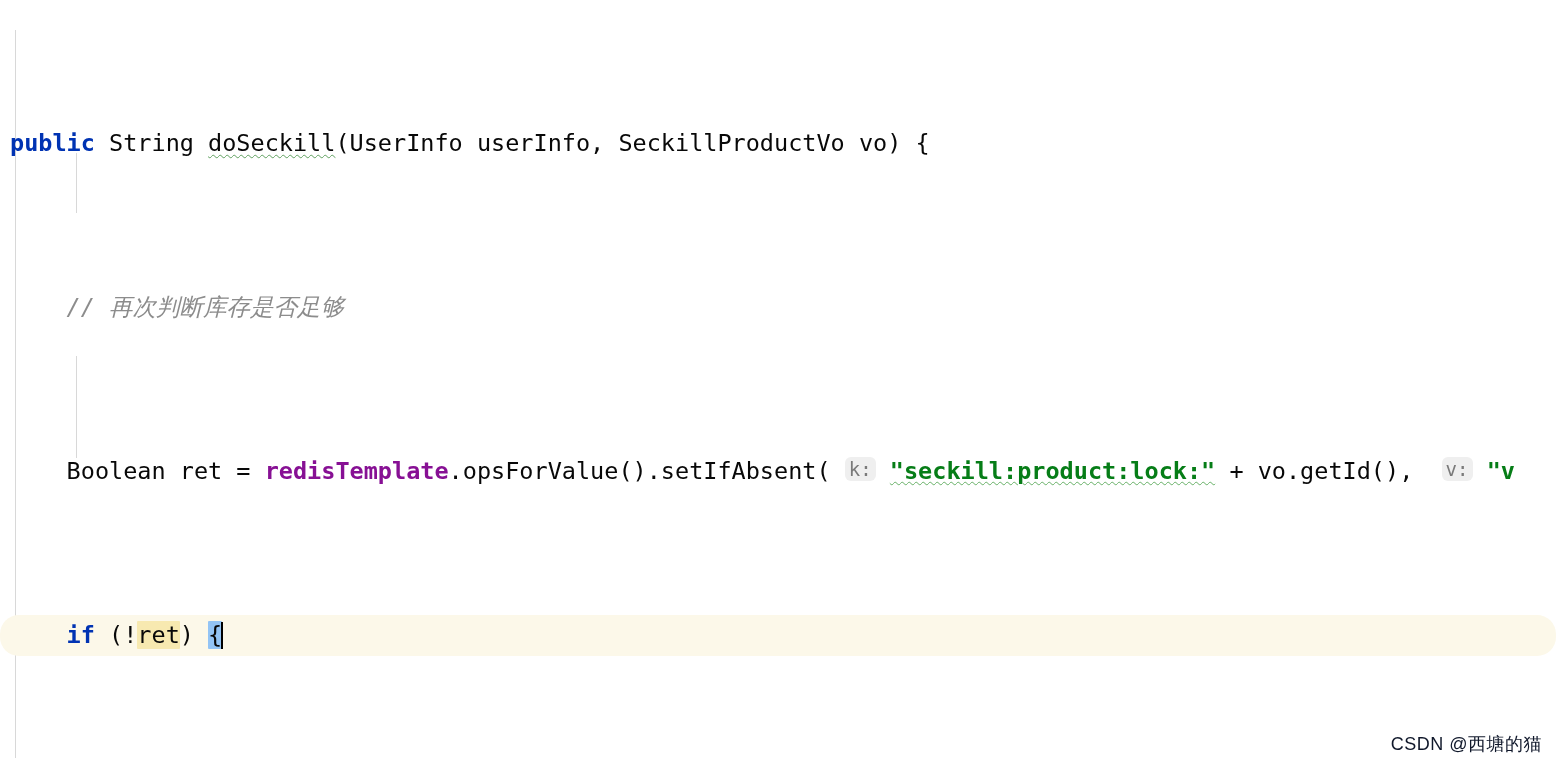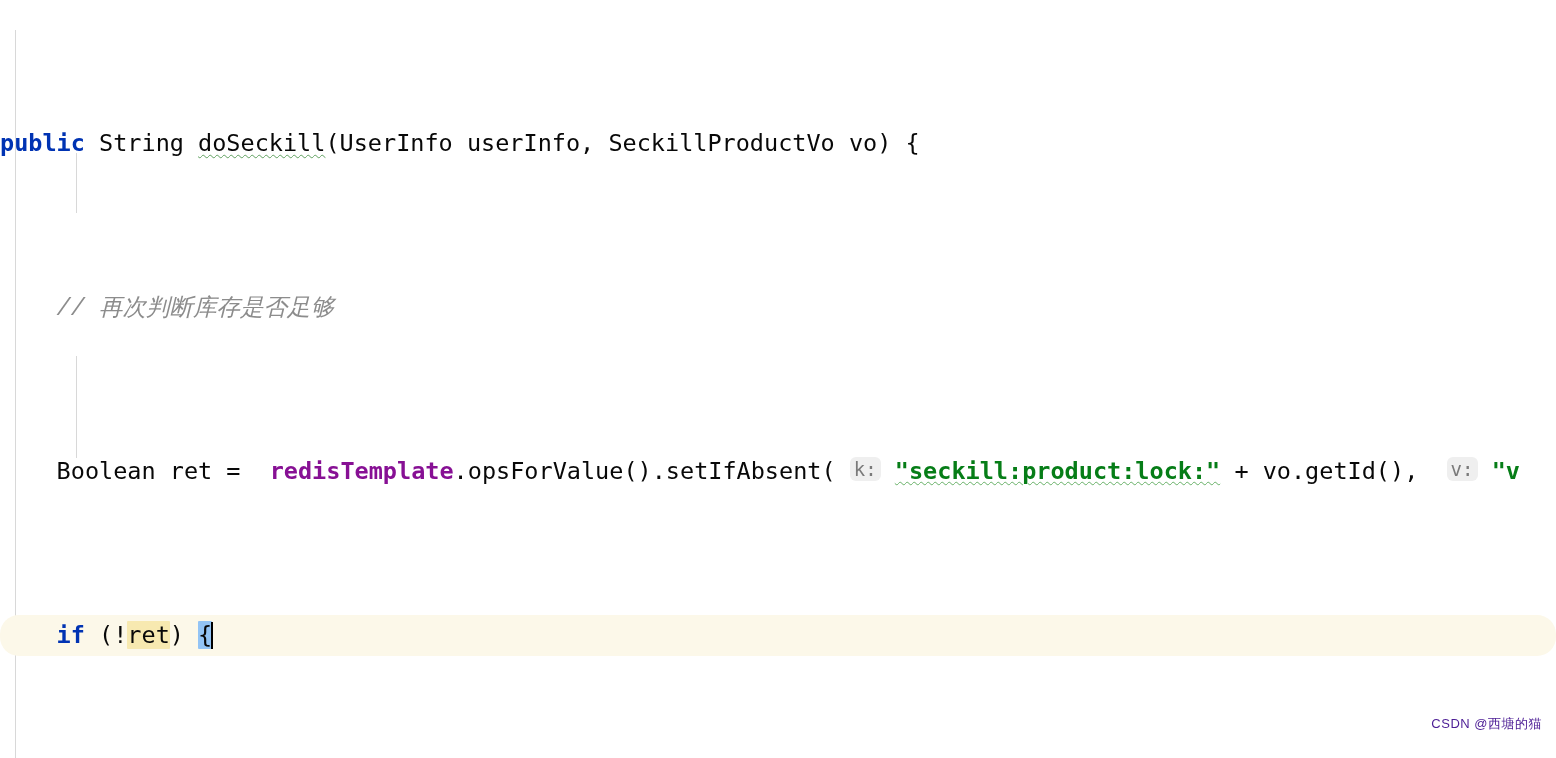--- a/index.html
+++ b/index.html
@@ -23,38 +23,39 @@
   .code {
     position: absolute;
     left: 0; top: 0;
     width: 1556px;
     white-space: pre;
   }
   .line {
     position: relative;
     height: 41px;
     line-height: 41px;
+    padding-left: 10px;
     white-space: pre;
     box-sizing: border-box;
   }
   .line.caret-line {
     background: #FCF8E9;
     border-radius: 19px;
   }
   
   .guide {
     position: absolute;
     width: 1px;
     background: #D8D8D8;
   }
   
   .kw      { color: #0033B3; font-weight: bold; }
-  .cmt     { color: #8C8C8C; font-style: italic; font-family: Liberation Mono, monospace; }
+  .cmt     { color: #8C8C8C; font-style: italic; }
   .str     { color: #067D17; font-weight: bold; }
-  .field   { color: #871094; font-weight: bold; margin-left: 15px; }
+  .field   { color: #871094; font-weight: bold; }
   .plain   { color: #080808; }
 
   
   .spell {
     text-decoration: underline wavy #5FA05F;
     text-decoration-thickness: 1px;
     text-underline-offset: 3px;
   }
   .str.spell {
     text-decoration: underline wavy #67B067;
@@ -89,24 +90,24 @@
     width: 2px;
     height: 27px;
     background: #000000;
     vertical-align: -6px;
     margin-left: -1px;
   }
   
   .watermark {
     position: absolute;
     right: 14px;
-    bottom: 24px;
-    color: #4c1d95;
+    bottom: 4px;
+    color: #0f172a;
     font-family: "Liberation Sans", sans-serif;
-    font-size: 13px;
+    font-size: 18px;
     line-height: 20px;
     letter-spacing: 0.5px;
     white-space: nowrap;
     user-select: none;
   }
 </style>
 </head>
 <body>
 
 <div id="editor">

